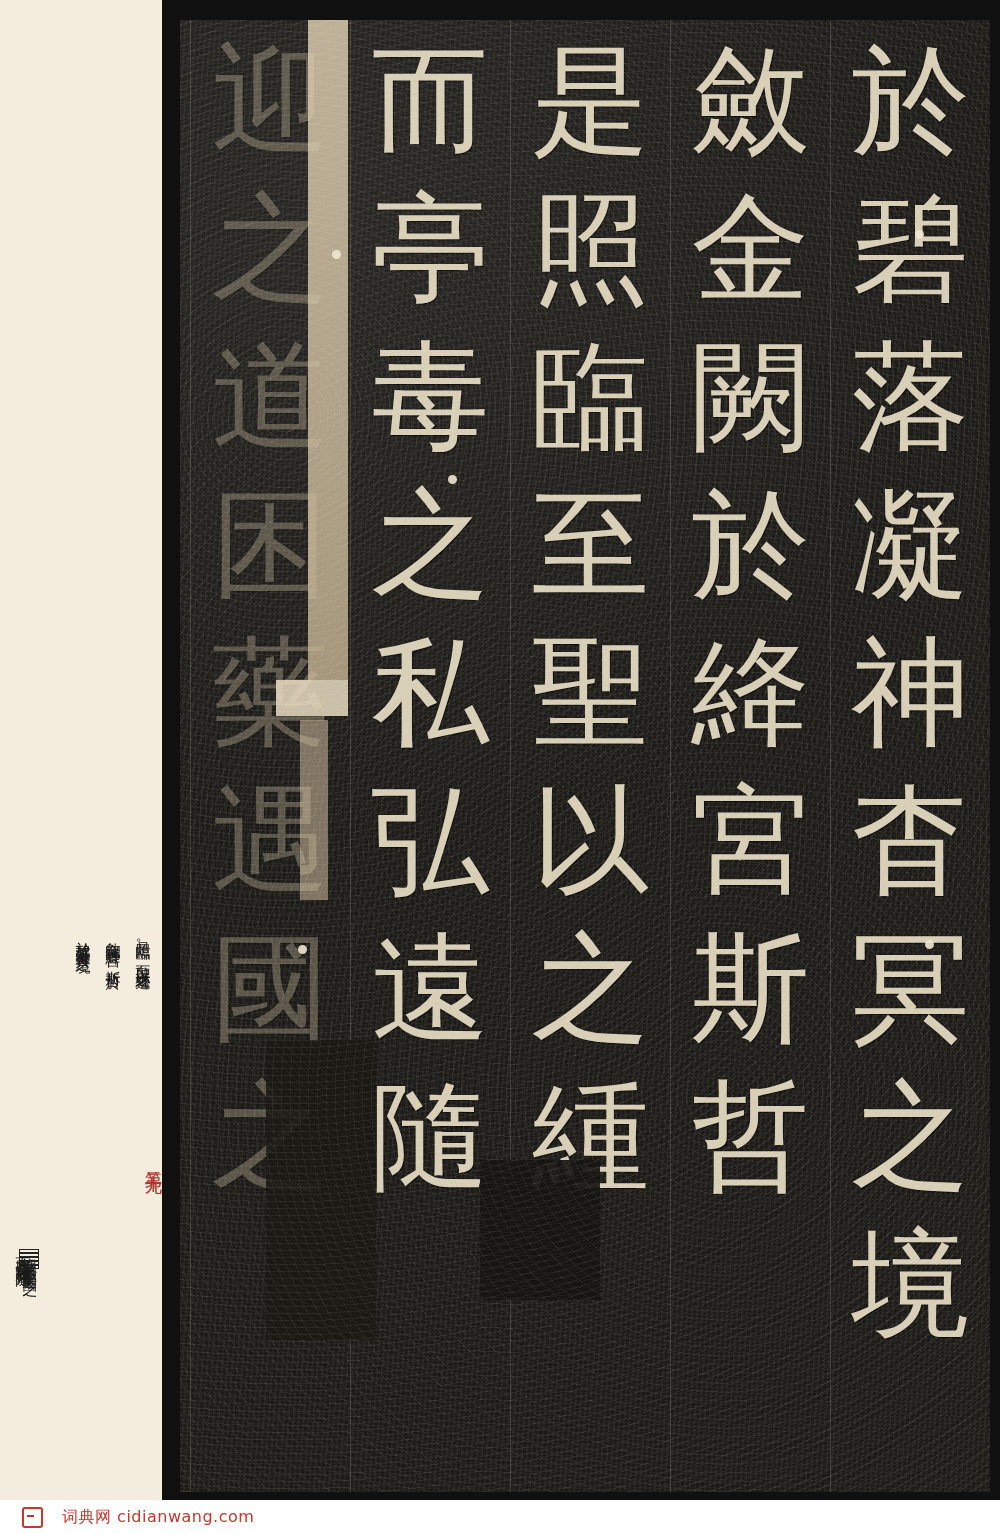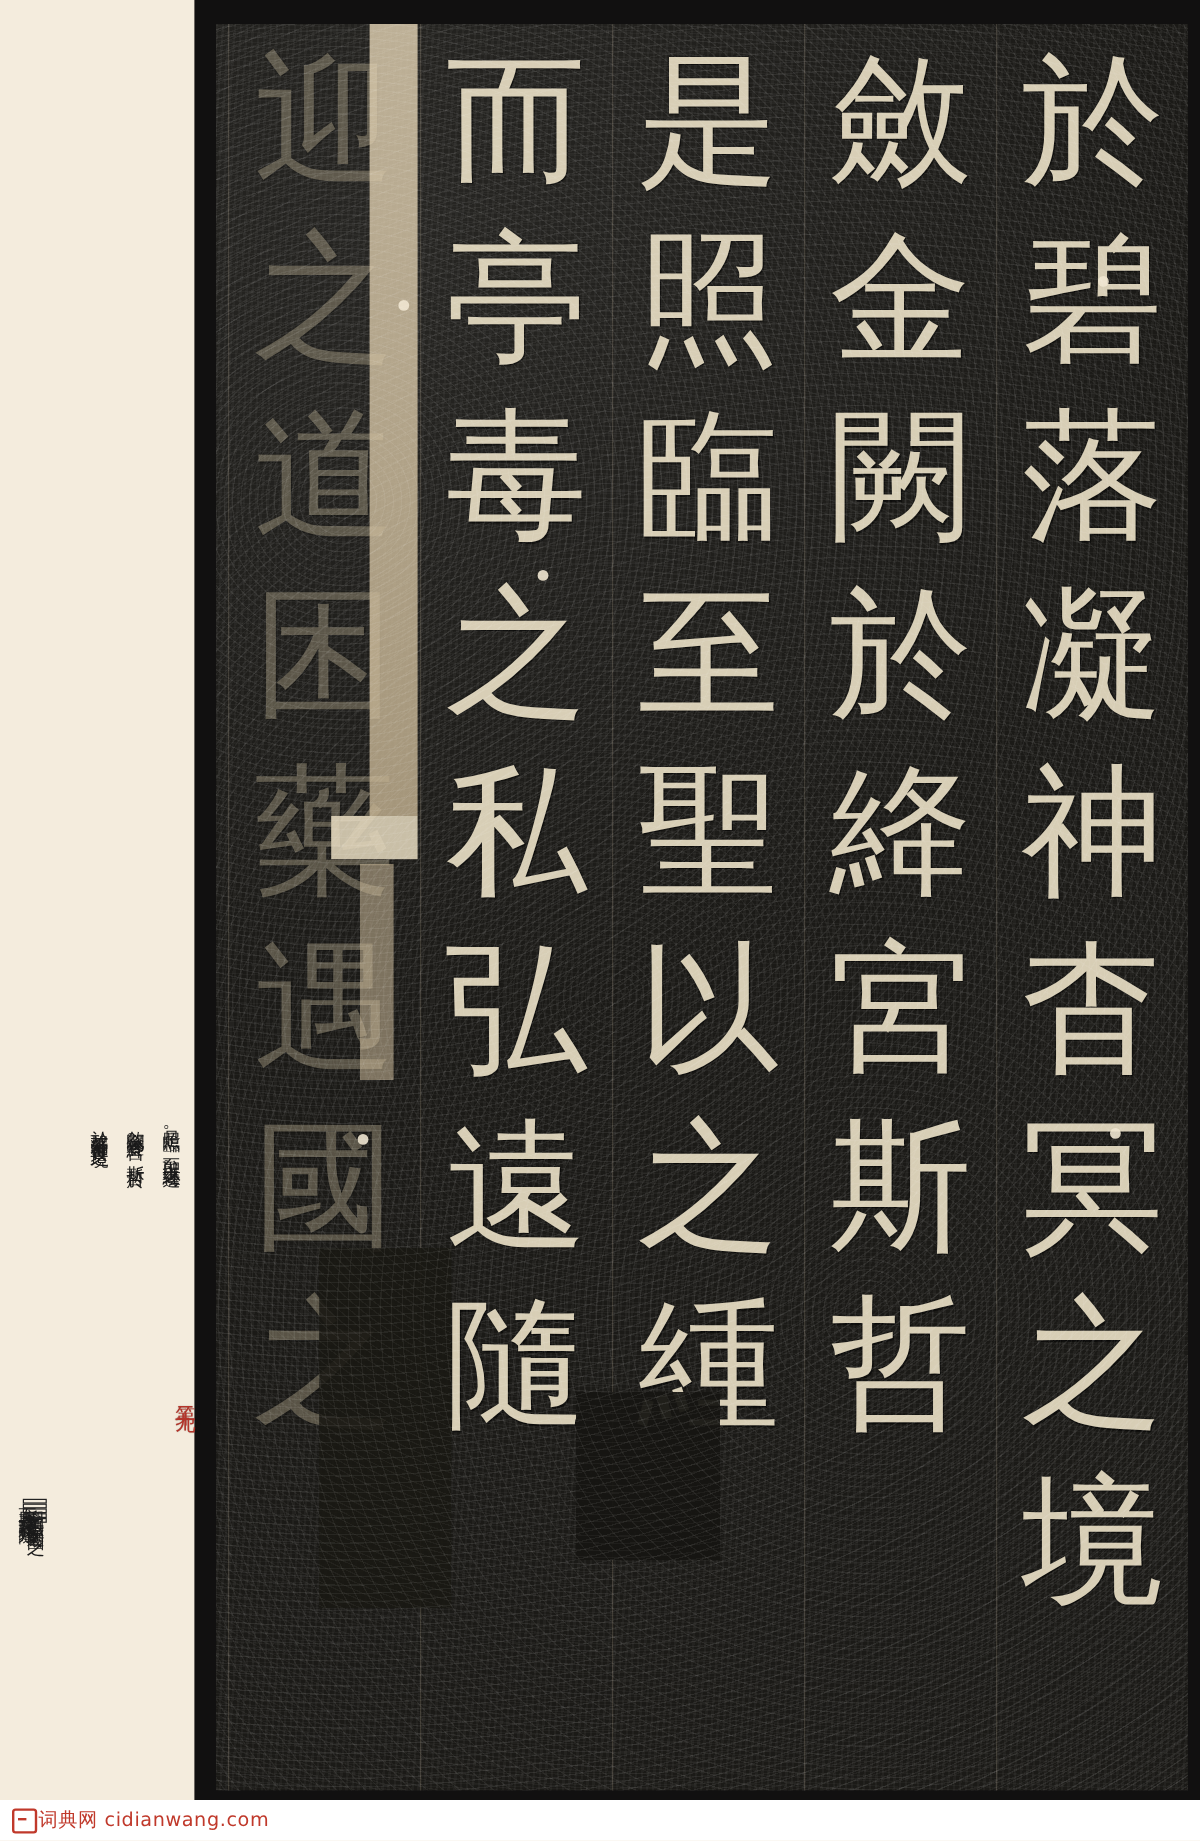--- a/index.html
+++ b/index.html
@@ -152,22 +152,22 @@
     bottom: 0;
     width: 1000px;
     height: 34px;
     background: #ffffff;
     display: flex;
     align-items: center;
   }
   #wm {
     display: flex;
     align-items: center;
-    gap: 1px;
-    margin-left: 10px;
+    gap: 19px;
+    margin-left: 22px;
   }
   #wm-icon {
     width: 17px; height: 17px;
     border: 2px solid #c0392b;
     border-radius: 3px;
     position: relative;
   }
   #wm-icon::after {
     content: "";
     position: absolute; left: 3px; top: 6px;

